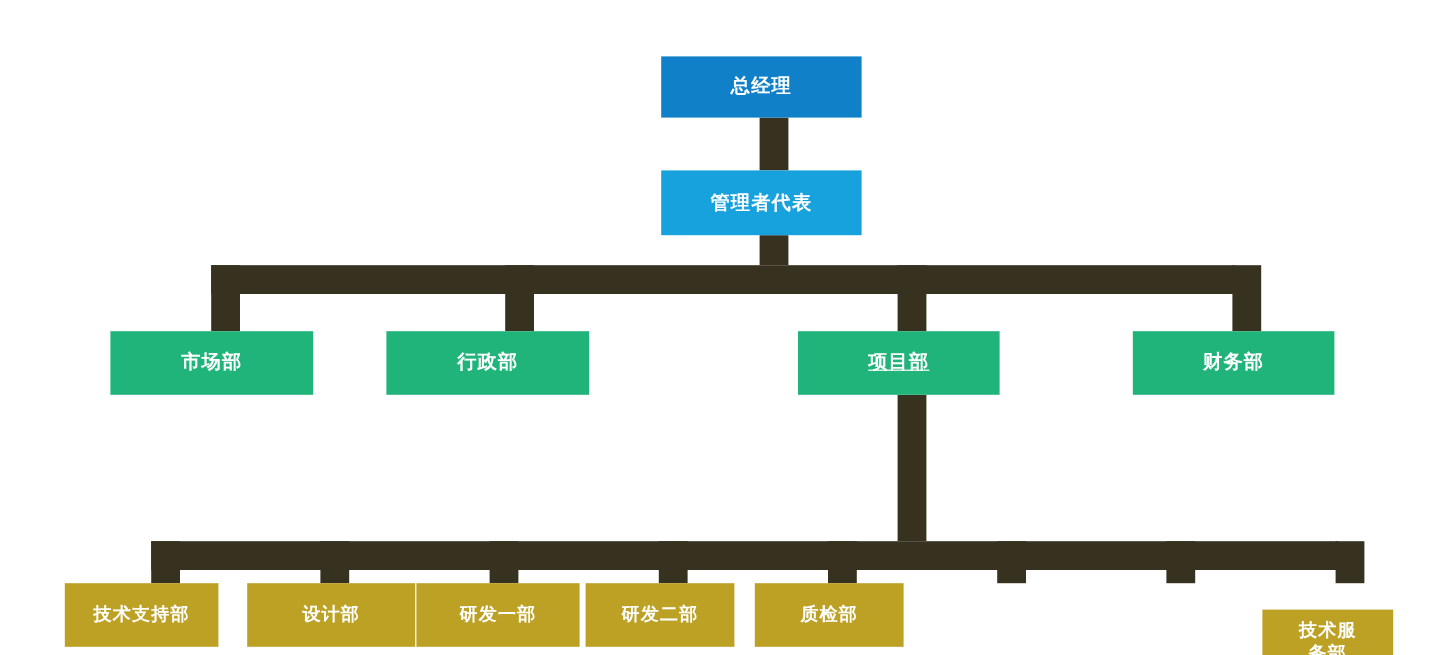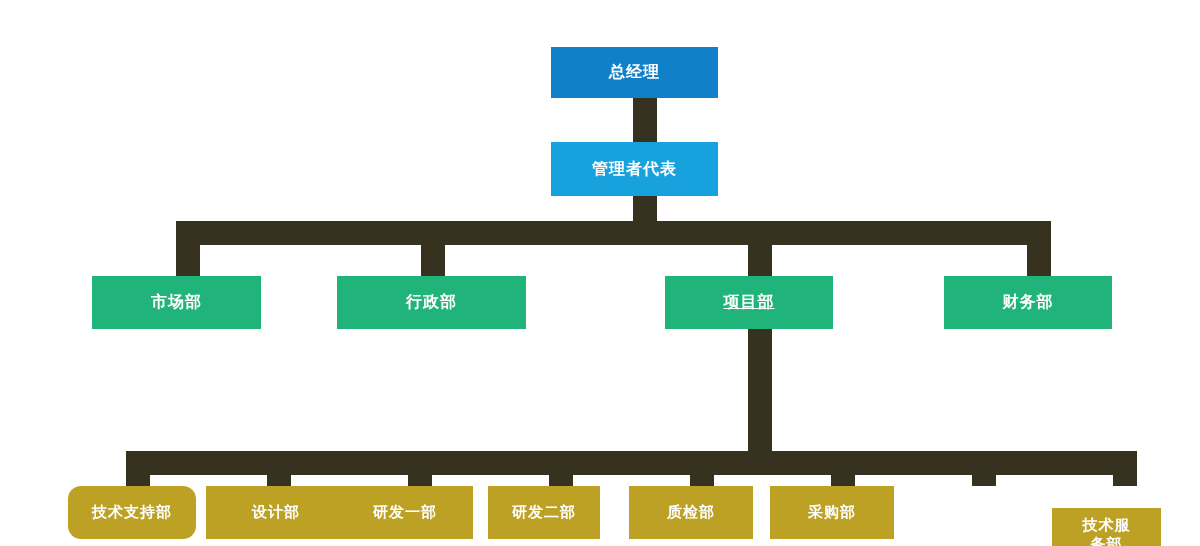--- a/index.html
+++ b/index.html
@@ -72,45 +72,42 @@
     <span>总经理</span>
   </div>
 
   <div class="node lvl2" style="left:527px; top:118px; width:167px; height:54px;">
     <span>管理者代表</span>
   </div>
 
   <div class="node lvl3" style="left:68px; top:252px; width:169px; height:53px;">
     <span>市场部</span>
   </div>
-  <div class="node lvl3" style="left:313px; top:252px; width:189px; height:53px;">
+  <div class="node lvl3" style="left:298px; top:252px; width:169px; height:53px;">
     <span>行政部</span>
   </div>
   <div class="node lvl3" style="left:641px; top:252px; width:168px; height:53px;text-decoration:underline;">
     <span>项目部</span>
   </div>
   <div class="node lvl3" style="left:920px; top:252px; width:168px; height:53px;">
     <span>财务部</span>
   </div>
 
-  <div class="node lvl4" style="left:44px; top:462px; width:128px; height:53px;border-radius:13px;">
+  <div class="node lvl4" style="left:30px; top:462px; width:128px; height:53px;">
     <span>技术支持部</span>
   </div>
   <div class="node lvl4" style="left:182px; top:462px; width:140px; height:53px;">
     <span>设计部</span>
   </div>
-  <div class="node lvl4" style="left:313px; top:462px; width:136px; height:53px;">
+  <div class="node lvl4" style="left:323px; top:462px; width:136px; height:53px;">
     <span>研发一部</span>
   </div>
-  <div class="node lvl4" style="left:464px; top:462px; width:112px; height:53px;justify-content:center;">
+  <div class="node lvl4" style="left:464px; top:462px; width:124px; height:53px;justify-content:center;">
     <span>研发二部</span>
   </div>
   <div class="node lvl4" style="left:605px; top:462px; width:124px; height:53px;">
     <span>质检部</span>
-  </div>
-  <div class="node lvl4" style="left:746px; top:462px; width:124px; height:53px;">
-    <span>采购部</span>
   </div>
   <div class="node lvl4" style="left:1028px; top:484px; width:109px; height:53px;">
     <span>技术服务部</span>
   </div>
 
 </div>
 
 </body></html>

